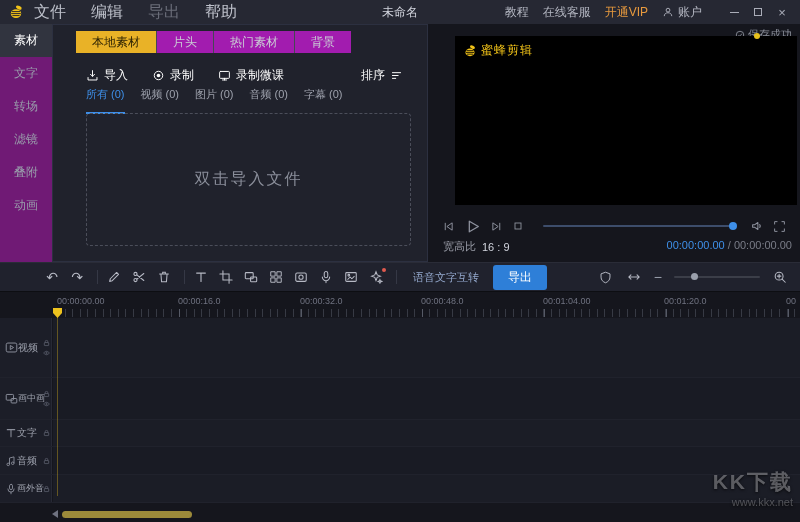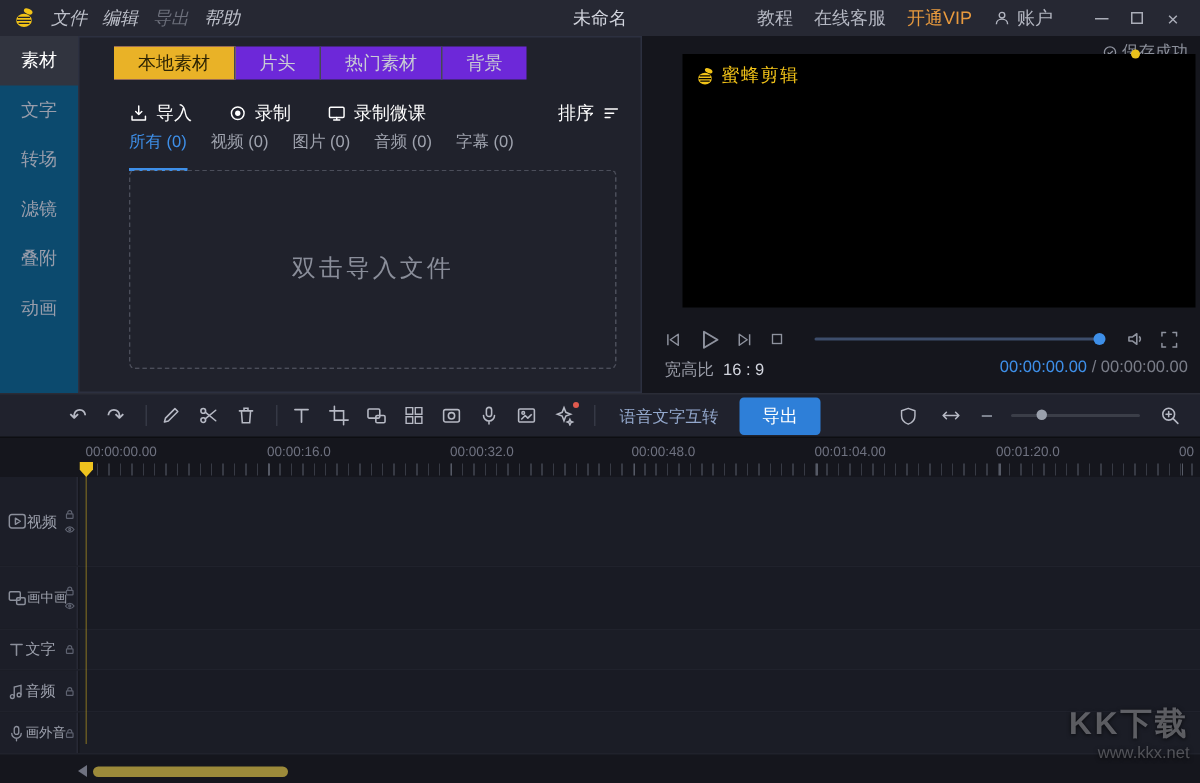--- a/index.html
+++ b/index.html
@@ -4,47 +4,47 @@
 <style>
   * { margin:0; padding:0; box-sizing:border-box; }
   html,body { width:800px; height:522px; background:#000; }
   body { font-family:"Liberation Sans","DejaVu Sans",sans-serif; }
   .app { position:relative; width:800px; height:522px; background:#15161d; overflow:hidden; color:#c5c8d2; }
   svg { display:block; }
 
   
   .menubar { position:absolute; top:0; left:0; right:0; height:24px; background:#262833; display:flex; align-items:center; padding:0 6px 0 8px; z-index:30; }
   .logo { margin-right:10px; }
-  .menu-items { display:flex; gap:10px; font-size:12px; color:#bdc0ca;font-style:italic; }
+  .menu-items { display:flex; gap:25px; font-size:16px; color:#bdc0ca; }
   .menu-item { cursor:default; }
   .menu-item.dim { color:#6b6e7a; }
   .menu-title { position:absolute; left:50%; transform:translateX(-50%); font-size:12px; color:#d2d5de; }
   .menu-right { margin-left:auto; display:flex; align-items:center; gap:14px; font-size:12px; color:#b4b7c2; }
   .menu-link.vip { color:#e89a3e; }
   .menu-link.account { display:flex; align-items:center; gap:4px; }
   .win-btns { display:flex; align-items:center; gap:0; margin-left:6px; }
   .win-btn { width:24px; height:24px; display:flex; align-items:center; justify-content:center; color:#aaadb8; }
   .min-shape { width:9px; height:1px; background:#aaadb8; }
   .max-shape { width:8px; height:8px; border:1px solid #aaadb8; }
   .close-glyph { font-size:13px; line-height:1; }
 
   
-  .sidebar { position:absolute; top:24px; left:0; width:52px; height:238px; background:#0c4a6e; display:flex; flex-direction:column; z-index:10; }
+  .sidebar { position:absolute; top:24px; left:0; width:52px; height:238px; background:#701a75; display:flex; flex-direction:column; z-index:10; }
   .side-item { height:33px; display:flex; align-items:center; justify-content:center; font-size:12px; color:#999dab; }
   .side-item.active { color:#ffffff; background:#31343f; }
 
   
   .library { position:absolute; top:24px; left:52px; width:376px; height:238px; background:#20222c; border:1px solid #2c3040; }
-  .tabstrip { position:absolute; top:6px; left:23px; height:22px; display:flex; background:#6d28d9; }
+  .tabstrip { position:absolute; top:6px; left:23px; height:22px; display:flex; background:#a21caf; }
   .tab { padding:0 16px; line-height:22px; font-size:12px; color:#c9ccd4; border-right:1px solid #454853; }
   .tab:last-child { border-right:none; }
   .tab.active { background:#e9b227; color:#2e2403; }
   .lib-actions { position:absolute; top:40px; left:33px; right:12px; height:20px; display:flex; align-items:center; gap:24px; font-size:12px; color:#ffffff; }
   .action { display:flex; align-items:center; gap:5px; }
-  .sort { position:absolute; right:1px; display:flex; align-items:center; gap:5px; }
+  .sort { position:absolute; right:12px; display:flex; align-items:center; gap:5px; }
   .lib-filters { position:absolute; top:62px; left:33px; display:flex; gap:16px; font-size:11px; color:#9ea2ad; }
   .filter.active { color:#3e8fe8; border-bottom:2px solid #3e8fe8; padding-bottom:10px; }
   .dropzone { position:absolute; top:88px; left:33px; width:325px; height:133px; border:1px dashed #4b4e5a; border-radius:4px; display:flex; align-items:center; justify-content:center; font-size:16px; color:#8a8e9a; letter-spacing:2px; }
 
   
   .preview { position:absolute; top:24px; left:428px; width:372px; height:238px; background:#15161d; }
   .save-status { position:absolute; top:3px; right:8px; display:flex; align-items:center; gap:3px; font-size:11px; color:#8d919c; }
   .canvas { position:absolute; top:12px; left:27px; width:342px; height:169px; background:#000; }
   .canvas-logo { position:absolute; top:6px; left:8px; display:flex; align-items:center; gap:4px; color:#f2c318; font-size:12px; font-weight:normal; letter-spacing:1px; }
   .corner-dot { position:absolute; top:9px; right:40px; width:6px; height:6px; border-radius:50%; background:#e8c11c; }

